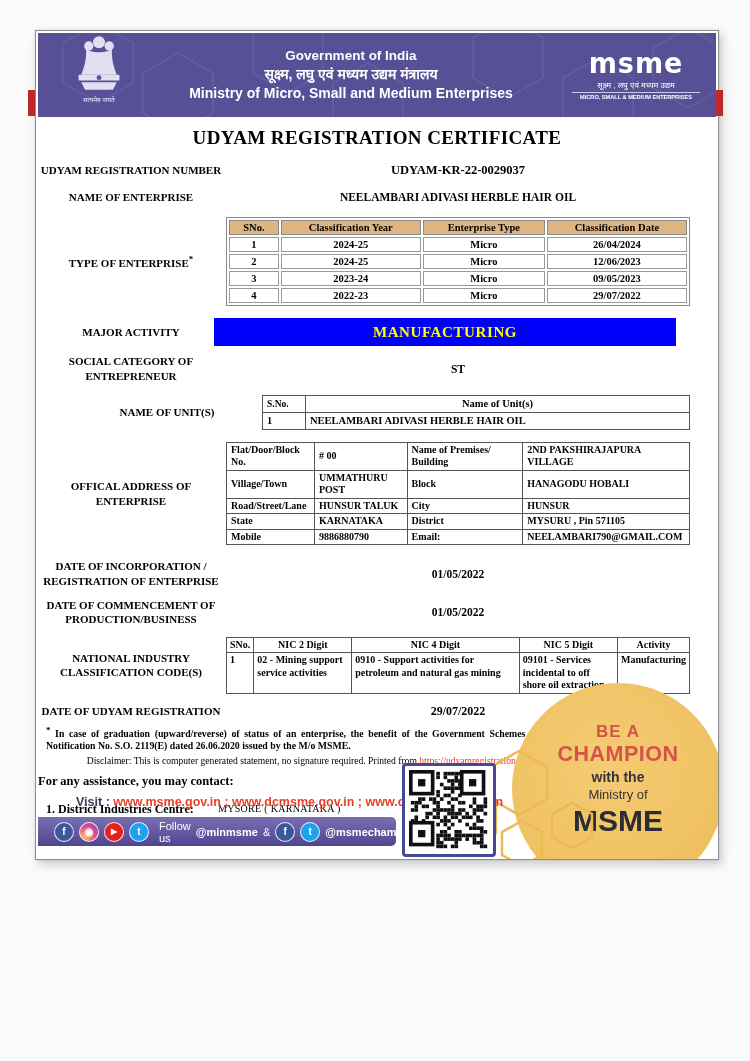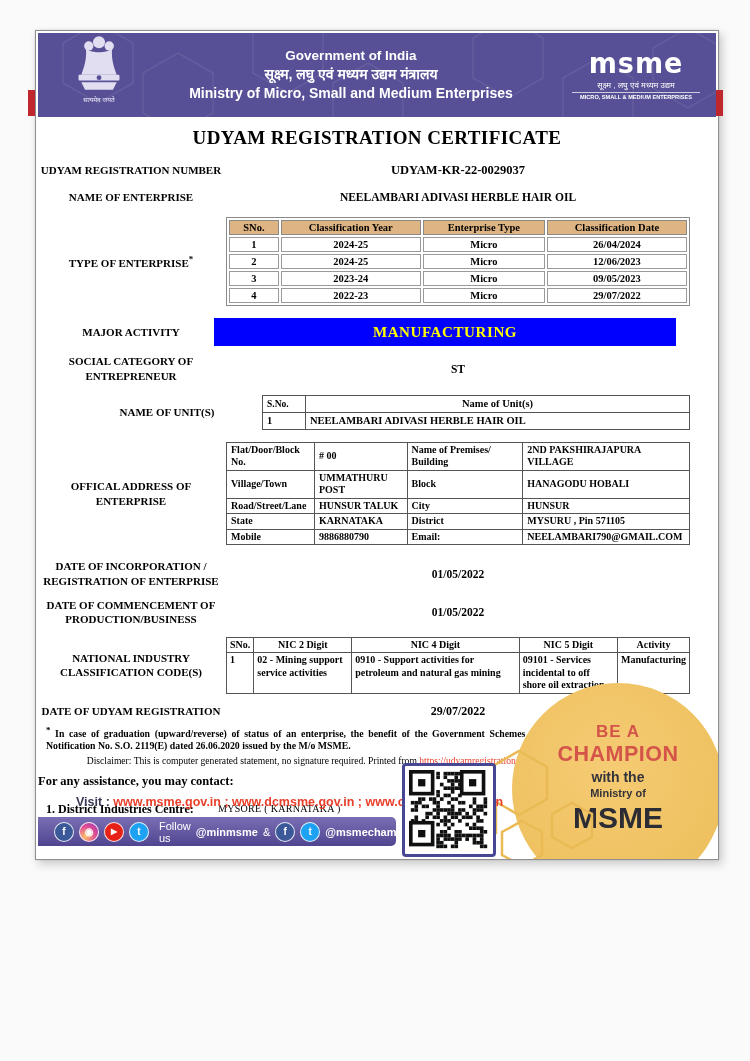--- a/index.html
+++ b/index.html
@@ -78,21 +78,21 @@
   .c-val{font-size:10px;font-weight:normal;padding-top:1px;letter-spacing:.3px;}
 
   
   .gold-circle{position:absolute;left:476px;top:652px;width:212px;height:212px;border-radius:50%;
       background:radial-gradient(circle at 45% 38%,#f5cb74,#eec05e 75%);z-index:1;
       display:flex;flex-direction:column;align-items:center;justify-content:flex-start;
       padding-top:40px;box-sizing:border-box;font-family:"Liberation Sans",sans-serif;text-align:center;}
   .ch1{color:#d4544a;font-weight:bold;font-size:17px;letter-spacing:1px;line-height:1.1;}
   .ch2{color:#d4544a;font-weight:bold;font-size:21.5px;letter-spacing:.5px;line-height:1.15;}
   .ch3{color:#33333b;font-weight:bold;font-size:14px;line-height:1.25;margin-top:3px;}
-  .ch4{color:#33333b;font-weight:bold;font-size:11px;line-height:1.2;}
+  .ch4{color:#33333b;font-weight:normal;font-size:13px;line-height:1.2;}
   .ch5{color:#2c2c34;font-weight:800;font-size:30px;line-height:1.1;margin-top:1px;}
   .hexes{position:absolute;left:408px;top:712px;z-index:2;}
   .visit{position:absolute;left:40px;top:764px;z-index:6;font-family:"Liberation Sans",sans-serif;
          font-size:12.5px;font-weight:bold;}
   .visit .vl{color:#3a3a55;}
   .visit a,.visit .vsep{color:#e8402a;text-decoration:none;}
   .social-bar{position:absolute;left:2px;top:786px;width:358px;height:29px;z-index:6;
       background:linear-gradient(180deg,#7a6fb4,#4f4590);border-radius:0 5px 5px 0;
       display:flex;align-items:center;padding-left:16px;box-sizing:border-box;gap:5px;
       font-family:"Liberation Sans",sans-serif;color:#fff;font-size:11px;}

